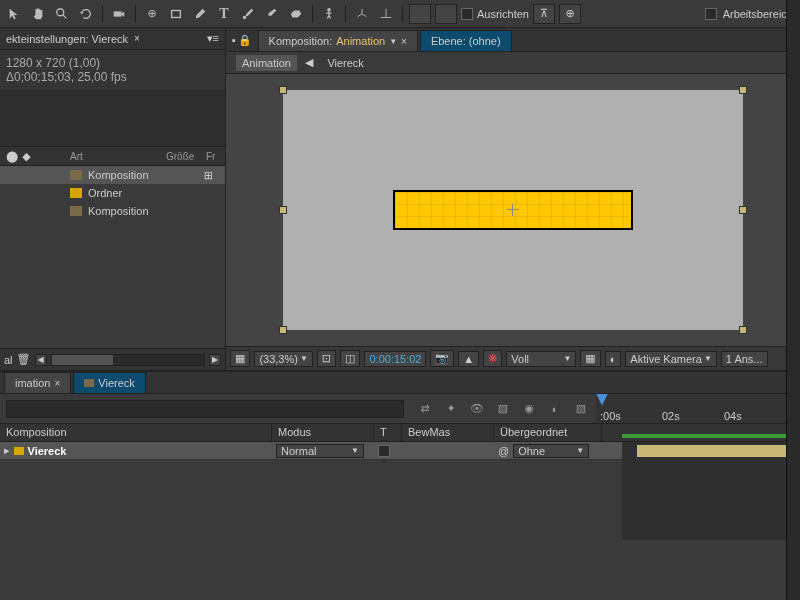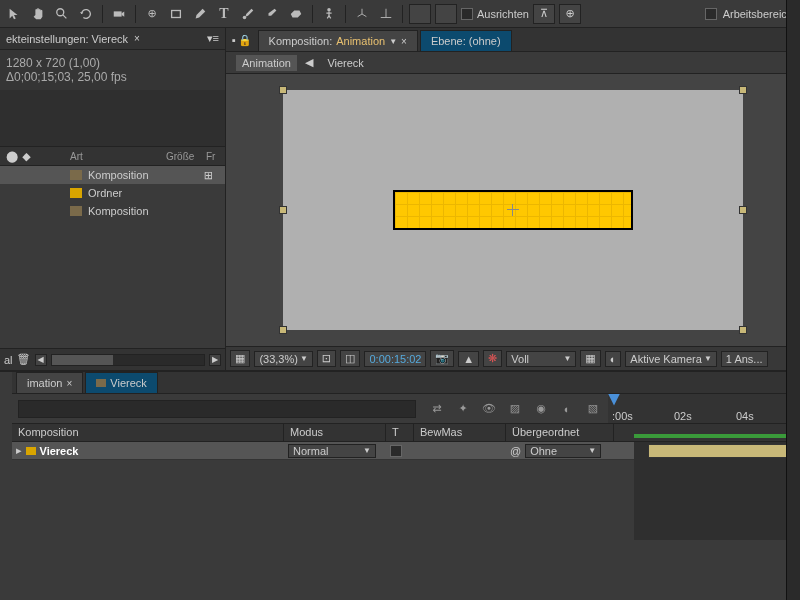--- a/index.html
+++ b/index.html
@@ -45,21 +45,21 @@
 .handle { width: 8px; height: 8px; background: #c8b878; border: 1px solid #333; position: absolute; }
 .shape { position: absolute; left: 110px; top: 100px; width: 240px; height: 40px; background: #ffc800; border: 2px solid #000; }
 .grid { position: absolute; inset: 0; background-image: linear-gradient(#d0a000 1px, transparent 1px), linear-gradient(90deg, #d0a000 1px, transparent 1px); background-size: 12px 12px; opacity: 0.4; }
 .anchor { position: absolute; left: 50%; top: 50%; width: 12px; height: 12px; transform: translate(-50%,-50%); }
 .anchor::before, .anchor::after { content:''; position:absolute; background:#888; }
 .anchor::before { width: 12px; height: 1px; top: 5px; }
 .anchor::after { width: 1px; height: 12px; left: 5px; }
 .viewer-footer { height: 24px; background: #383838; border-top: 1px solid #222; display: flex; align-items: center; padding: 0 4px; gap: 4px; font-size: 10px; }
 .vf-item { display: flex; align-items: center; gap: 2px; padding: 1px 4px; background: #444; border: 1px solid #222; cursor: pointer; }
 
-.timeline-area { height: 170px; background: #3a3a3a; border-top: 2px solid #222; display: flex; flex-direction: column; padding-left: 12px; }
+.timeline-area { height: 170px; background: #3a3a3a; border-top: 2px solid #222; display: flex; flex-direction: column; }
 .tl-tabs { height: 22px; background: #333; display: flex; align-items: flex-end; border-bottom: 1px solid #222; padding-left: 4px; gap: 2px; }
 .tl-toolbar { height: 30px; background: #3a3a3a; border-bottom: 1px solid #222; display: flex; align-items: center; }
 .tl-search { width: 398px; height: 18px; background: #2a2a2a; border: 1px solid #222; margin: 0 6px; }
 .tl-icons { display: flex; gap: 8px; align-items: center; padding: 0 6px; }
 .tl-icons .ti { width: 18px; height: 18px; cursor: pointer; display:flex; align-items:center; justify-content:center; color:#999; }
 .tl-ruler { flex: 1; position: relative; }
 .ruler-ticks { height: 30px; background: #333; position: relative; border-bottom: 1px solid #222; font-size: 9px; color: #888; }
 .ruler-tick { position: absolute; top: 16px; }
 .playhead { position: absolute; left: 0; top: 0; width: 12px; height: 12px; background: #4a90d9; clip-path: polygon(0 0,100% 0,50% 100%); }
 .tl-columns { height: 18px; background: #333; display: flex; border-bottom: 1px solid #222; font-size: 10px; color: #999; }

